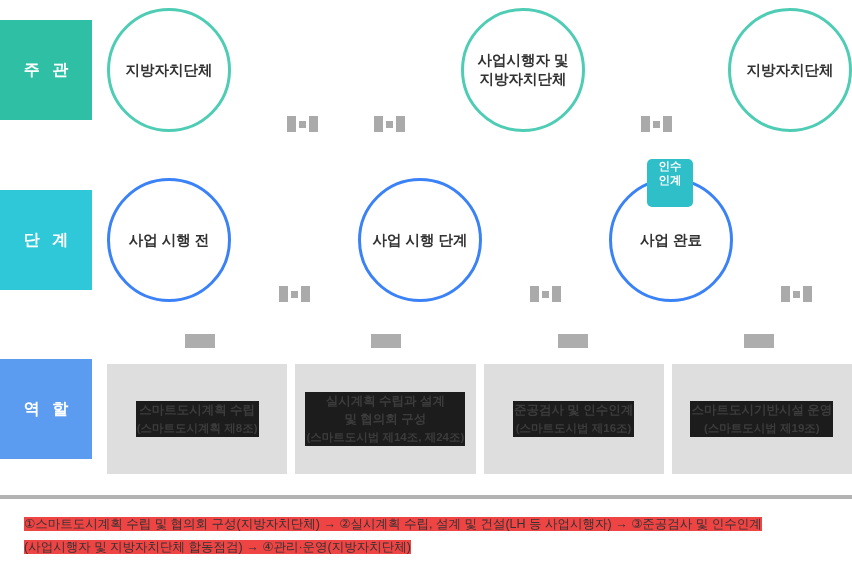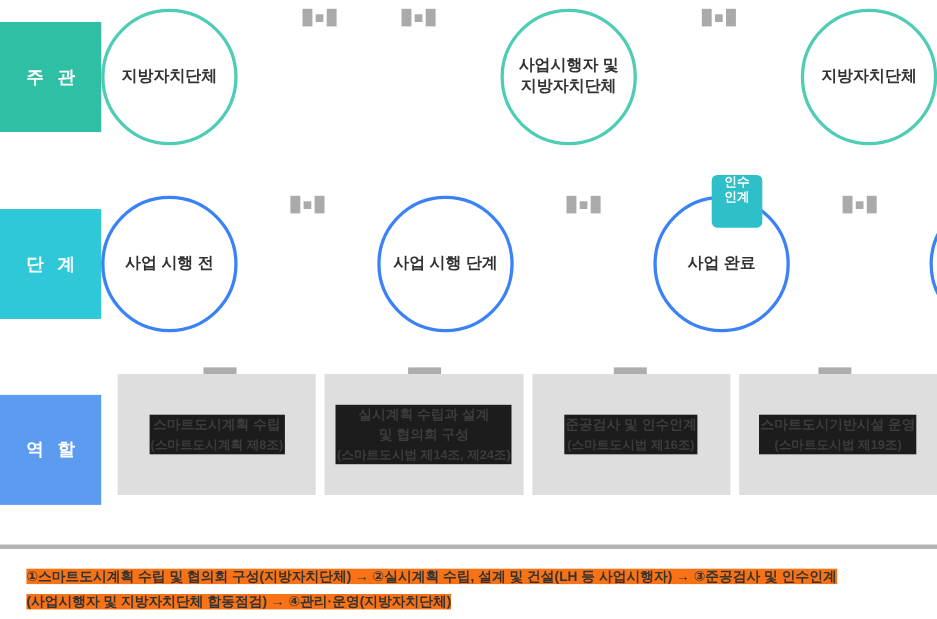--- a/index.html
+++ b/index.html
@@ -47,22 +47,23 @@
     text-indent: 4px;
   }
   .cat-label.green { background: #2ebfa5; }
   .cat-label.cyan  { background: #2ec8d8; }
   .cat-label.blue  { background: #5b9bf0; }
 
   
   .track {
     flex: 1 1 auto;
     display: flex;
-    align-items: flex-start;
+    align-items: flex-end;
     justify-content: space-between;
+    padding-left: 15px;
     position: relative;
     gap: 48px;
   }
 
   .node {
     position: relative;
     display: flex;
     align-items: center;
     justify-content: center;
   }
@@ -177,24 +178,24 @@
     width: 852px;
     height: 4px;
     background: #b3b3b3;
   }
   .footer {
     position: absolute;
     left: 24px;
     width: 806px;
   }
   .footer-text {
-    background: #f97316;
+    background: #ef4444;
     color: #333333;
     font-size: 12.5px;
-    font-weight: bold;
+    font-weight: normal;
     line-height: 1.85;
     display: inline;
     box-decoration-break: clone;
     -webkit-box-decoration-break: clone;
   }
 </style>
 </head>
 <body>
 
 <div class="diagram">
@@ -325,21 +326,21 @@
         <div class="role-tab"></div>
       </div>
     <div class="role-tab-cell">
         <div class="role-tab"></div>
       </div>
     <div class="role-tab-cell">
         <div class="role-tab"></div>
       </div>
   </div>
 
-  <div class="role-boxes" style="top:340px;">
+  <div class="role-boxes" style="top:364px;">
 
     <div class="role-box">
       <span class="role-text">
         <span>스마트도시계획 수립</span><br>
         <span class="sub">(스마트도시계획 제8조)</span>
       </span>
     </div>
 
     <div class="role-box">
       <span class="role-text">

